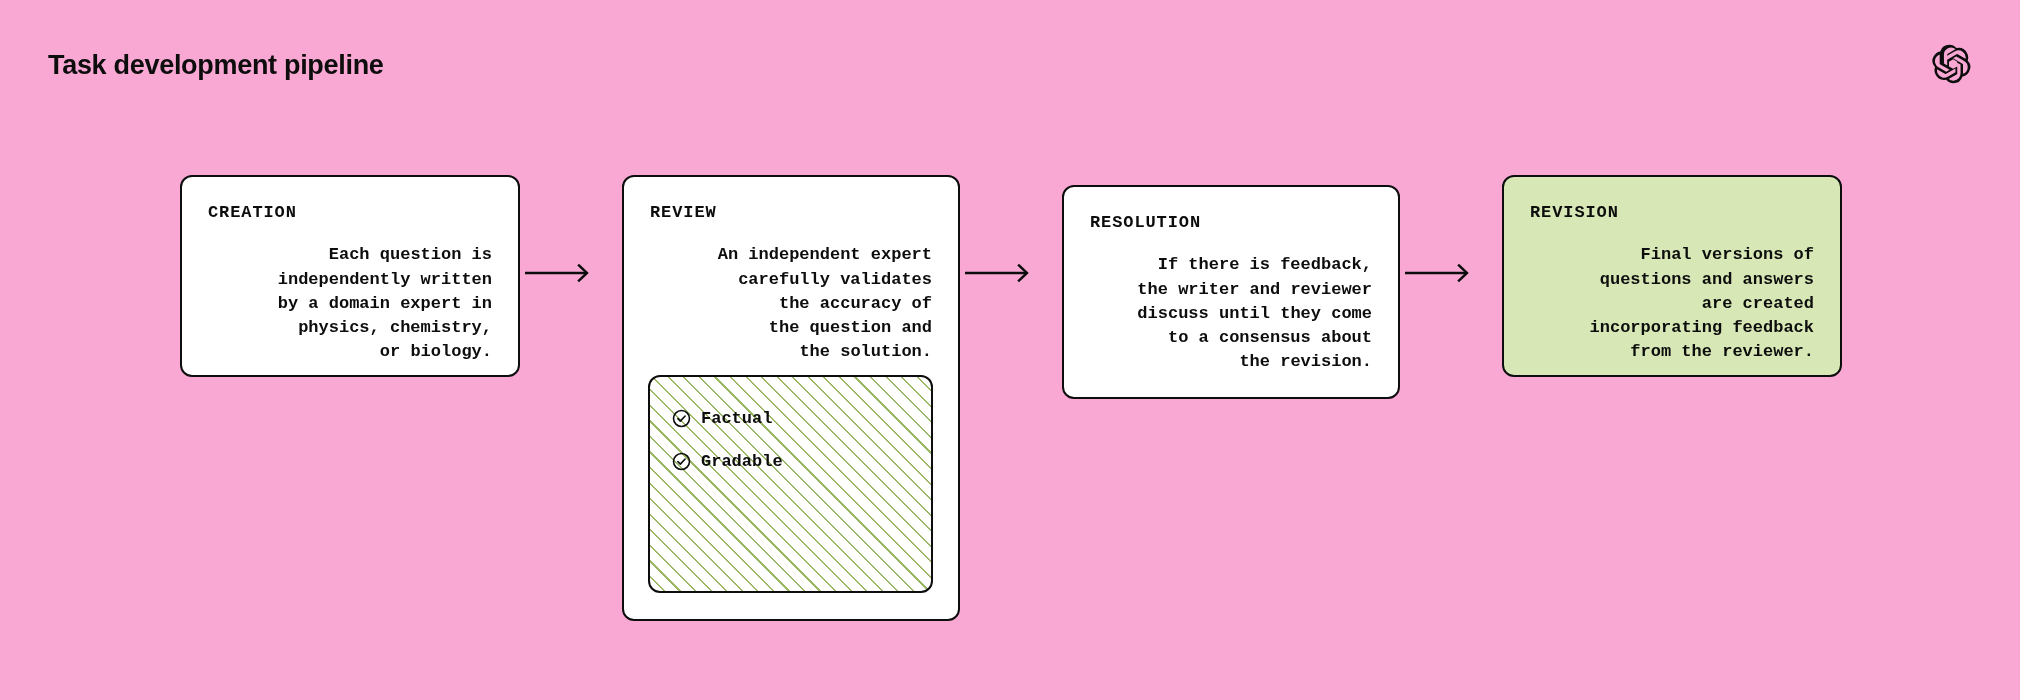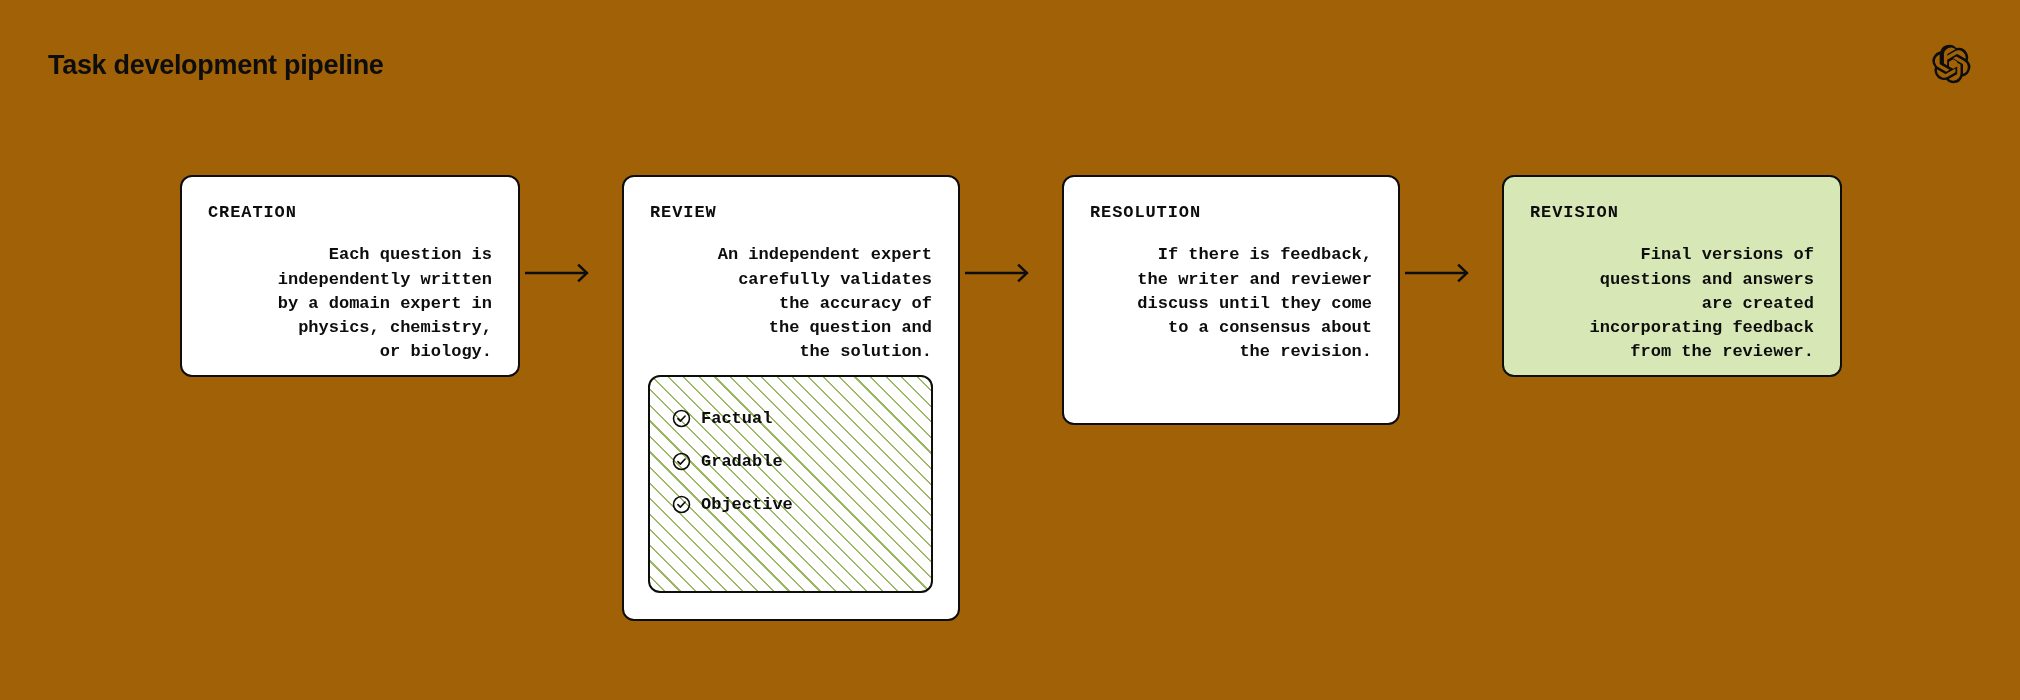--- a/index.html
+++ b/index.html
@@ -9,21 +9,21 @@
     height: 700px;
     background: #ffffff;
     font-family: "Liberation Sans", sans-serif;
     overflow: hidden;
   }
 
   #canvas {
     position: relative;
     width: 2020px;
     height: 700px;
-    background: #a16207;
+    background: #f9a8d4;
   }
 
   
   #page-title {
     position: absolute;
     left: 48px;
     top: 50px;
     font-family: "Liberation Sans", sans-serif;
     font-size: 27px;
     font-weight: 700;
@@ -68,21 +68,21 @@
     font-weight: 700;
     line-height: 1.42;
     color: #0d0d0d;
     white-space: pre-line;
     text-align: right;
   }
 
   
   #card-creation   { left: 180px;  top: 175px; width: 340px;  height: 202px; }
   #card-review     { left: 622px;  top: 175px; width: 338px;  height: 446px; }
-  #card-resolution { left: 1062px; top: 175px; width: 338px;  height: 250px; }
+  #card-resolution { left: 1062px; top: 185px; width: 338px;  height: 214px; }
   #card-revision   { left: 1502px; top: 175px; width: 340px;  height: 202px; }
 
   
   #checklist {
     position: absolute;
     left: 648px;
     top: 375px;
     width: 285px;
     height: 218px;
     border: 2.2px solid #0d0d0d;
@@ -176,29 +176,20 @@
     <div class="check-row">
       <span class="check-icon">
         <svg viewBox="0 0 20 20" fill="none" xmlns="http://www.w3.org/2000/svg">
           <circle cx="10" cy="10" r="8.4" stroke="#0d0d0d" stroke-width="1.7"></circle>
           <path d="M6.2 10.2l2.6 2.6 5-5.4" stroke="#0d0d0d" stroke-width="1.7" stroke-linecap="round" stroke-linejoin="round"></path>
         </svg>
       </span>
       <span class="check-label">Gradable</span>
     </div>
 
-    <div class="check-row">
-      <span class="check-icon">
-        <svg viewBox="0 0 20 20" fill="none" xmlns="http://www.w3.org/2000/svg">
-          <circle cx="10" cy="10" r="8.4" stroke="#0d0d0d" stroke-width="1.7"></circle>
-          <path d="M6.2 10.2l2.6 2.6 5-5.4" stroke="#0d0d0d" stroke-width="1.7" stroke-linecap="round" stroke-linejoin="round"></path>
-        </svg>
-      </span>
-      <span class="check-label">Objective</span>
-    </div>
 
 
   </div>
 
   <div class="card" id="card-resolution">
     <div class="card-heading">RESOLUTION</div>
     <div class="card-body">If there is feedback,
 the writer and reviewer
 discuss until they come
 to a consensus about

